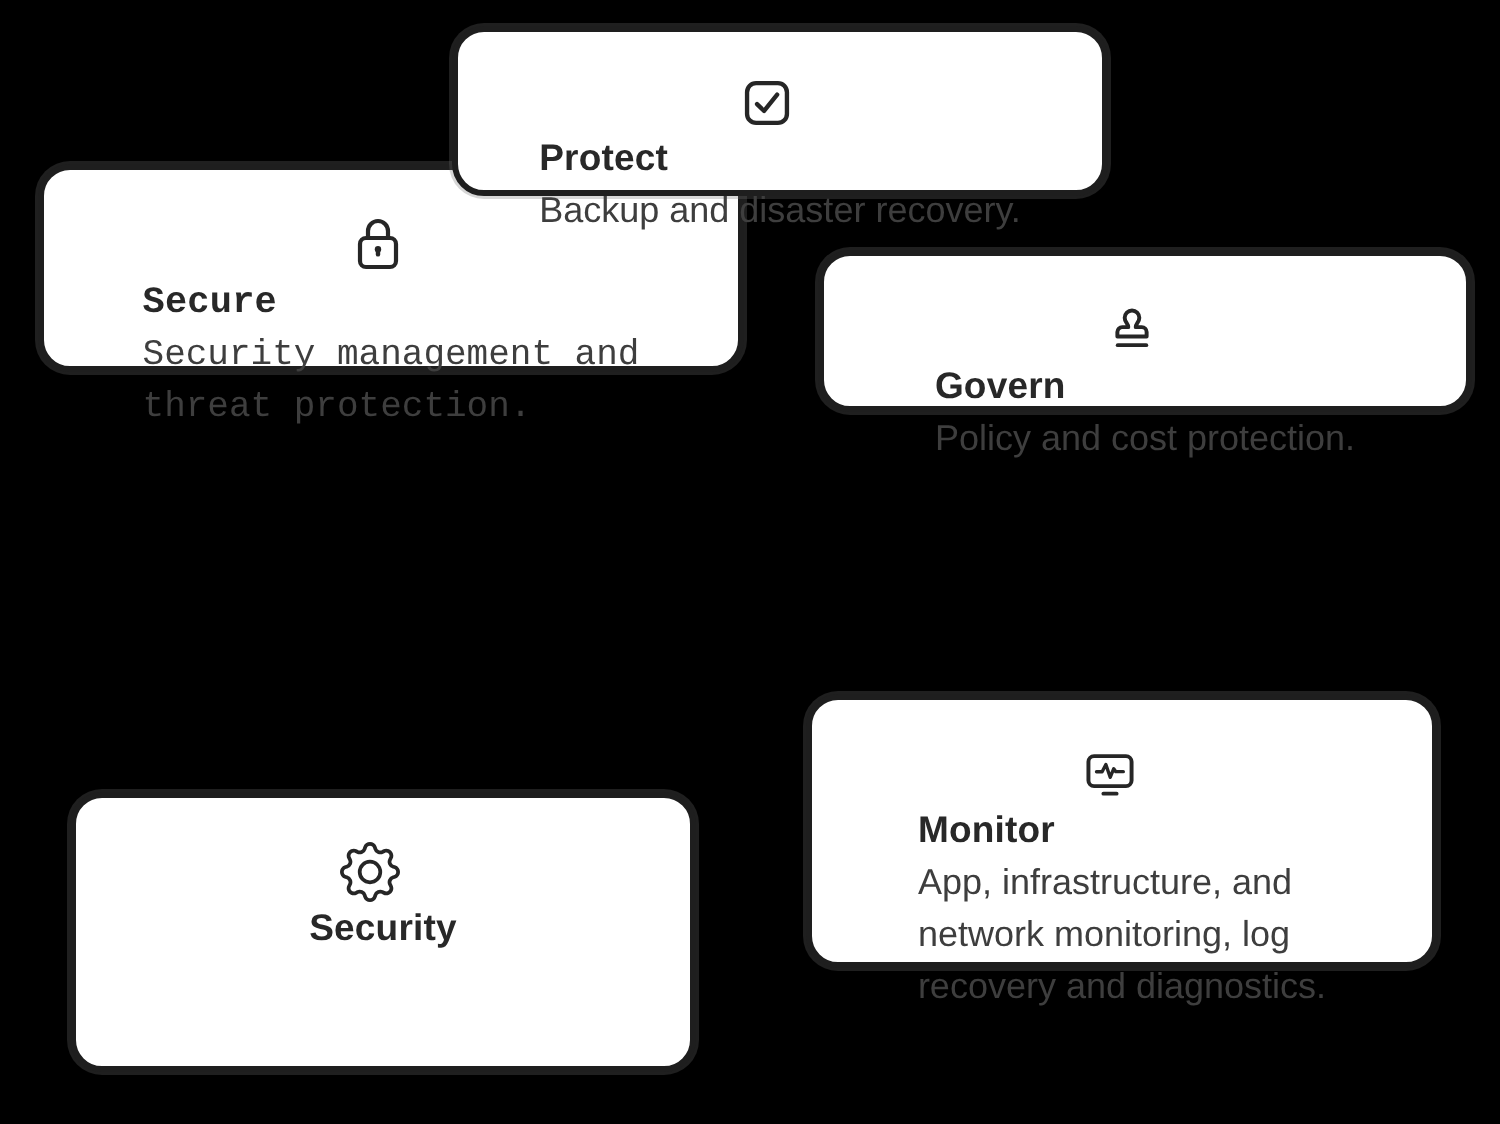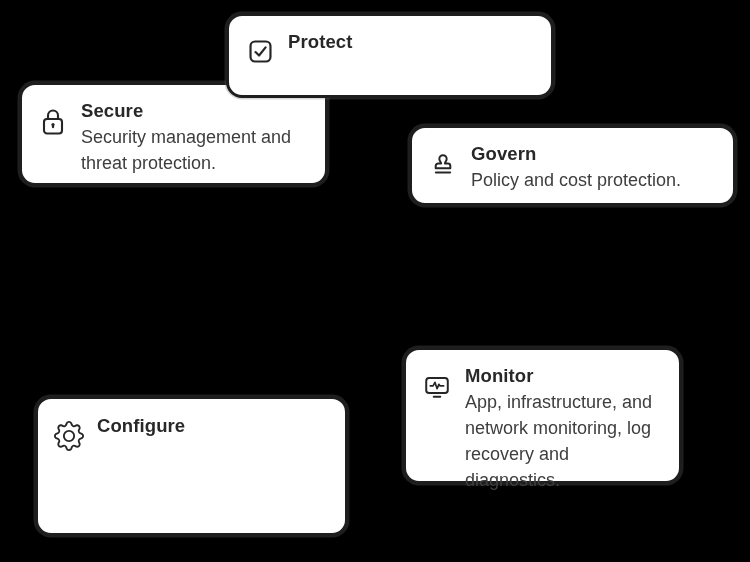--- a/index.html
+++ b/index.html
@@ -12,22 +12,23 @@
     font-family: "Liberation Sans", sans-serif;
   }
   .card {
     position: absolute;
     box-sizing: border-box;
     background: #ffffff;
     border: 3px solid #1e1e1e;
     border-radius: 16px;
     box-shadow: 0 0 0 1.5px rgba(110,110,110,0.28);
     display: flex;
-    align-items: flex-start;
+    align-items: center;
     padding: 13px 16px 12px 16px;
+    flex-direction: column;
   }
   .card .icon-wrap {
     flex: 0 0 auto;
     width: 30px;
     margin-top: 8px;
     margin-right: 13px;
     display: flex;
     justify-content: center;
   }
   .card .text-col { min-width: 0; }
@@ -45,39 +46,40 @@
     line-height: 26px;
     font-weight: normal;
     color: #3e3e3e;
     white-space: pre-line;
   }
   svg { display: block; }
   .stroke-ic { stroke: #262626; fill: none; stroke-linecap: round; stroke-linejoin: round; }
 
   
   .card-protect   { left: 226px; top: 13px;  width: 328px; height: 85px;  z-index: 5; }
-  .card-secure    { left: 19px;  top: 82px;  width: 309px; height: 104px; z-index: 2; }
+  .card-secure    { left: 19px;  top: 82px;  width: 353px; height: 104px; z-index: 2; font-family: Liberation Mono, monospace; }
   .card-govern    { left: 409px; top: 125px; width: 327px; height: 81px;  z-index: 2; }
-  .card-monitor   { left: 403px; top: 347px; width: 279px; height: 137px; z-index: 2; }
+  .card-monitor   { left: 403px; top: 347px; width: 316px; height: 137px; z-index: 2; }
   .card-configure { left: 35px;  top: 396px; width: 313px; height: 140px; padding-top: 14px; z-index: 2; }
 </style>
 </head>
 <body>
 
 <div class="stage">
 
   <div class="card card-protect">
     <span class="icon-wrap">
       <svg width="29" height="29" viewBox="0 0 32 32">
         <rect class="stroke-ic" x="5" y="5" width="22" height="22" rx="5" stroke-width="2.4"></rect>
         <path class="stroke-ic" d="M10.5 16.6 L14.4 20.4 L21.6 11.4" stroke-width="2.4"></path>
       </svg>
     </span>
     <div class="text-col">
       <h3 class="card-title">Protect</h3>
+      <p class="card-desc">Backup and disaster recovery.</p>
     </div>
   </div>
 
   <div class="card card-secure">
     <span class="icon-wrap">
       <svg width="28" height="33" viewBox="0 0 28 33">
         <rect class="stroke-ic" x="5" y="13" width="18" height="14.5" rx="3" stroke-width="2.1"></rect>
         <path class="stroke-ic" d="M9 13 V9.5 a5 5 0 0 1 10 0 V13" stroke-width="2.1"></path>
         <circle cx="14" cy="18.6" r="1.6" fill="#262626"></circle>
         <path class="stroke-ic" d="M14 19.2 v2" stroke-width="2.2"></path>
@@ -120,17 +122,17 @@
   </div>
 
   <div class="card card-configure">
     <span class="icon-wrap">
       <svg width="30" height="30" viewBox="0 0 16 16" fill="#262626">
         <path d="M8 4.754a3.246 3.246 0 1 0 0 6.492 3.246 3.246 0 0 0 0-6.492M5.754 8a2.246 2.246 0 1 1 4.492 0 2.246 2.246 0 0 1-4.492 0"></path>
         <path d="M9.796 1.343c-.527-1.79-3.065-1.79-3.592 0l-.094.319a.873.873 0 0 1-1.255.52l-.292-.16c-1.64-.892-3.433.902-2.54 2.541l.159.292a.873.873 0 0 1-.52 1.255l-.319.094c-1.79.527-1.79 3.065 0 3.592l.319.094a.873.873 0 0 1 .52 1.255l-.16.292c-.892 1.64.901 3.434 2.541 2.54l.292-.159a.873.873 0 0 1 1.255.52l.094.319c.527 1.79 3.065 1.79 3.592 0l.094-.319a.873.873 0 0 1 1.255-.52l.292.16c1.64.893 3.434-.902 2.54-2.541l-.159-.292a.873.873 0 0 1 .52-1.255l.319-.094c1.79-.527 1.79-3.065 0-3.592l-.319-.094a.873.873 0 0 1-.52-1.255l.16-.292c.893-1.64-.902-3.433-2.541-2.54l-.292.159a.873.873 0 0 1-1.255-.52zm-2.633.283c.246-.835 1.428-.835 1.674 0l.094.319a1.873 1.873 0 0 0 2.693 1.115l.291-.16c.764-.415 1.6.42 1.184 1.185l-.159.292a1.873 1.873 0 0 0 1.116 2.692l.318.094c.835.246.835 1.428 0 1.674l-.319.094a1.873 1.873 0 0 0-1.115 2.693l.16.291c.415.764-.42 1.6-1.185 1.184l-.291-.159a1.873 1.873 0 0 0-2.693 1.116l-.094.318c-.246.835-1.428.835-1.674 0l-.094-.319a1.873 1.873 0 0 0-2.692-1.115l-.292.16c-.764.415-1.6-.42-1.184-1.185l.159-.291A1.873 1.873 0 0 0 1.945 8.93l-.319-.094c-.835-.246-.835-1.428 0-1.674l.319-.094A1.873 1.873 0 0 0 3.06 4.377l-.16-.292c-.415-.764.42-1.6 1.185-1.184l.292.159a1.873 1.873 0 0 0 2.692-1.115z"></path>
       </svg>
     </span>
     <div class="text-col">
-      <h3 class="card-title">Configure</h3>
+      <h3 class="card-title">Security</h3>
     </div>
   </div>
 
 </div>
 
 </body></html>

